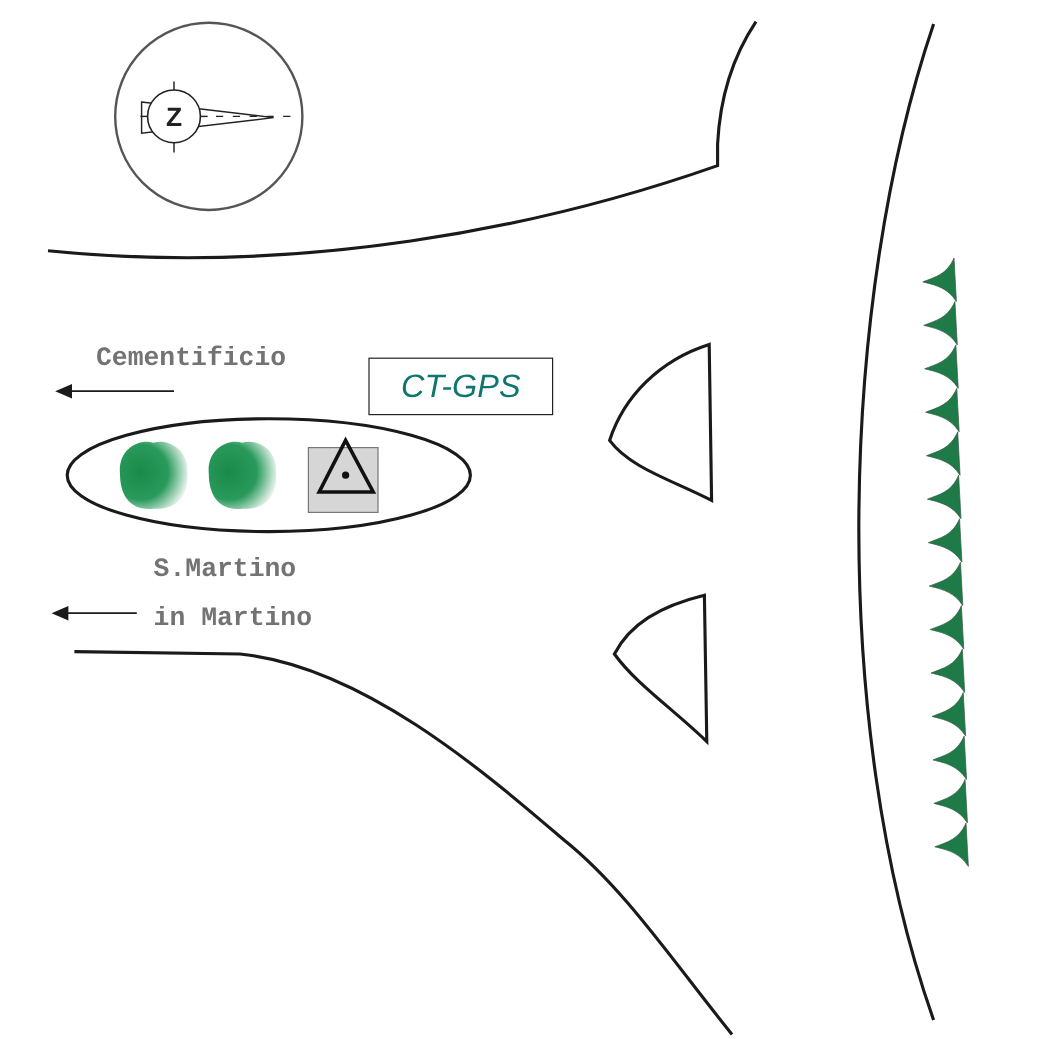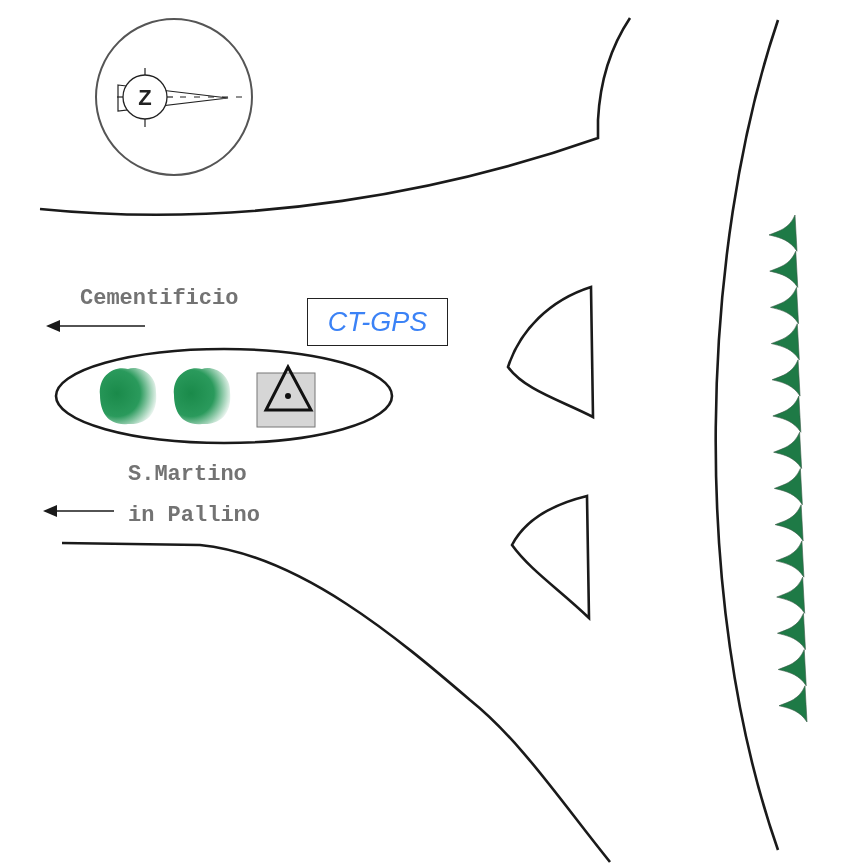--- a/index.html
+++ b/index.html
@@ -1,20 +1,20 @@
 <!DOCTYPE html>
 <html><head>
 <meta charset="utf-8">
 <style>
   html,body{margin:0;padding:0;background:#ffffff;}
   #stage{position:relative;width:866px;height:866px;overflow:hidden;background:#ffffff;}
   svg{position:absolute;left:0;top:0;}
   .lbl{position:absolute;font-family:Liberation Mono, monospace;font-weight:bold;color:#737373;font-size:22px;line-height:25px;}
-  #station-label{position:absolute;left:307px;top:298px;width:141px;height:48px;border:1.5px solid #222;box-sizing:border-box;
-    font-family:"Liberation Sans",sans-serif;font-style:italic;font-size:27px;color:#3b82f6;display:flex;align-items:center;justify-content:center;}
+  #station-label{position:absolute;left:307px;top:298px;width:154px;height:48px;border:1.5px solid #222;box-sizing:border-box;
+    font-family:"Liberation Sans",sans-serif;font-style:italic;font-size:27px;color:#0f766e;display:flex;align-items:center;justify-content:center;}
 </style>
 </head>
 <body>
 
 <div id="stage">
   <svg id="map-svg" width="866" height="866" viewBox="0 0 866 866">
     <defs>
       <radialGradient id="treeGrad" cx="30%" cy="45%" r="75%">
         <stop offset="0%" stop-color="#1a8a4a"></stop>
         <stop offset="55%" stop-color="#2a9a5c"></stop>
@@ -74,15 +74,15 @@
         <path d="M801.9230769230769,540.9285714285714 L803.9230769230769,577.1428571428571 L800.9230769230769,573.1428571428571 C793.9230769230769,564.8464285714285 783.9230769230769,562.8464285714285 775.9230769230769,560.8464285714285 C785.9230769230769,556.8464285714285 795.9230769230769,554.8464285714285 801.9230769230769,540.9285714285714 Z" fill="#1e7a46" stroke="#3a5a48" stroke-width="0.6"></path>
         <path d="M802.6923076923077,577.1428571428571 L804.6923076923077,613.3571428571428 L801.6923076923077,609.3571428571428 C794.6923076923077,601.0607142857143 784.6923076923077,599.0607142857143 776.6923076923077,597.0607142857143 C786.6923076923077,593.0607142857143 796.6923076923077,591.0607142857143 802.6923076923077,577.1428571428571 Z" fill="#1e7a46" stroke="#3a5a48" stroke-width="0.6"></path>
         <path d="M803.4615384615385,613.3571428571429 L805.4615384615385,649.5714285714286 L802.4615384615385,645.5714285714286 C795.4615384615385,637.2750000000001 785.4615384615385,635.2750000000001 777.4615384615385,633.2750000000001 C787.4615384615385,629.2750000000001 797.4615384615385,627.2750000000001 803.4615384615385,613.3571428571429 Z" fill="#1e7a46" stroke="#3a5a48" stroke-width="0.6"></path>
         <path d="M804.2307692307693,649.5714285714286 L806.2307692307693,685.7857142857142 L803.2307692307693,681.7857142857142 C796.2307692307693,673.4892857142856 786.2307692307693,671.4892857142856 778.2307692307693,669.4892857142856 C788.2307692307693,665.4892857142856 798.2307692307693,663.4892857142856 804.2307692307693,649.5714285714286 Z" fill="#1e7a46" stroke="#3a5a48" stroke-width="0.6"></path>
         <path d="M805,685.7857142857142 L807,721.9999999999999 L804,717.9999999999999 C797,709.7035714285714 787,707.7035714285714 779,705.7035714285714 C789,701.7035714285714 799,699.7035714285714 805,685.7857142857142 Z" fill="#1e7a46" stroke="#3a5a48" stroke-width="0.6"></path>
       </g>
   </svg>
 
   <div class="lbl" style="left:80px;top:286px;">Cementificio</div>
   <div class="lbl" style="left:128px;top:462px;">S.Martino</div>
-  <div class="lbl" style="left:128px;top:503px;">in Pallino</div>
+  <div class="lbl" style="left:128px;top:503px;">in Martino</div>
   <div id="station-label">CT-GPS</div>
 </div>
 
 </body></html>

